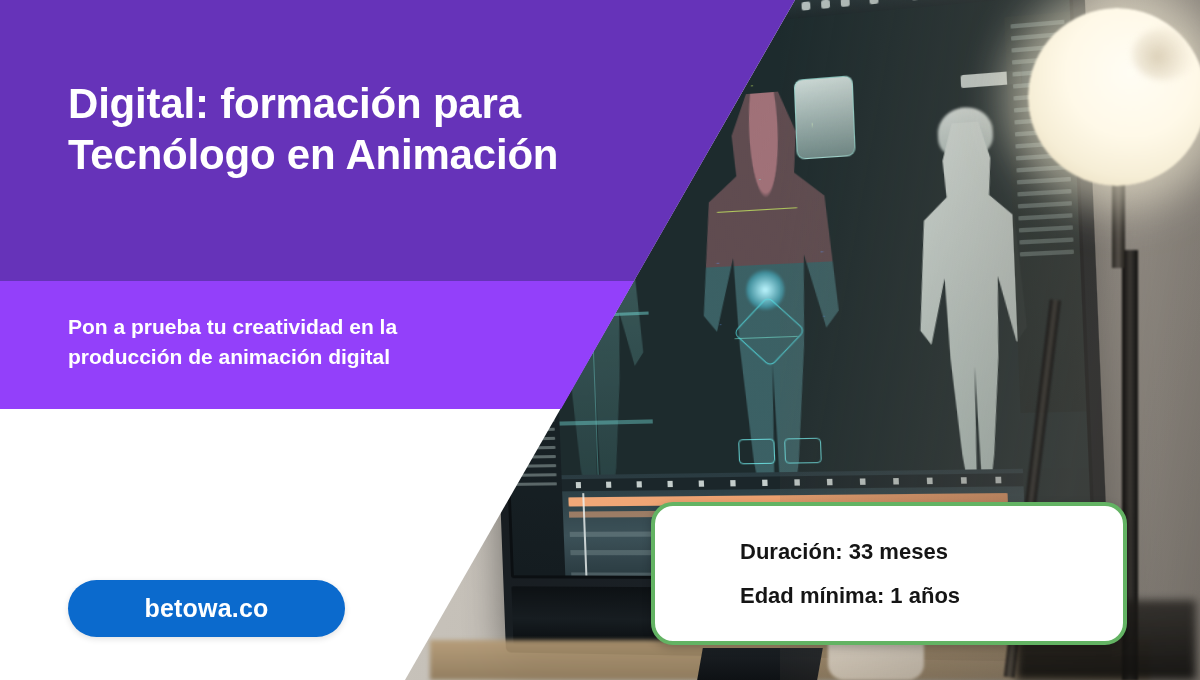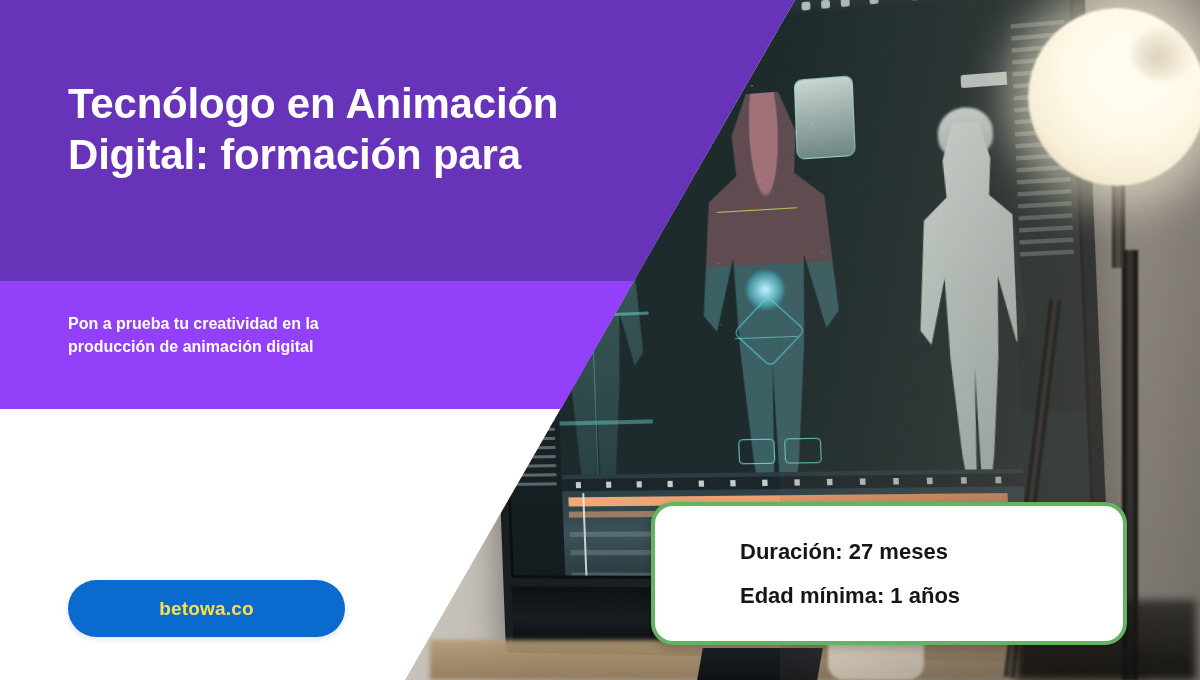--- a/index.html
+++ b/index.html
@@ -239,30 +239,30 @@
   }
 
   
   .title{
     position:absolute;left:68px;top:78px;width:600px;
     color:#ffffff;font-size:42px;font-weight:700;line-height:1.22;
     letter-spacing:-.2px;
   }
   .subtitle{
     position:absolute;left:68px;top:312px;width:500px;
-    color:#ffffff;font-size:16px;font-weight:600;line-height:1.45;
+    color:#ffffff;font-size:21px;font-weight:600;line-height:1.45;
   }
 
   .url-pill{
     position:absolute;left:68px;top:580px;width:277px;height:57px;
     background:#0b6acd;border-radius:29px;
     display:flex;align-items:center;justify-content:center;
     box-shadow:0 2px 6px rgba(0,0,0,.12);
   }
-  .url-pill span{color:#fde047;font-size:19px;font-weight:700;letter-spacing:.2px;}
+  .url-pill span{color:#ffffff;font-size:25px;font-weight:700;letter-spacing:.2px;}
 
   .info-card{
     position:absolute;left:651px;top:502px;width:468px;height:135px;
     background:#ffffff;border:4px solid #63b363;border-radius:22px;
     display:flex;flex-direction:column;justify-content:center;
     box-shadow:0 3px 10px rgba(0,0,0,.22);
   }
   .info-row{
     color:#151515;font-size:22px;font-weight:700;
     padding:9px 0 9px 85px;white-space:nowrap;
@@ -427,31 +427,31 @@
     <div class="lamp-base"></div>
   </div>
 
   <div class="overlay"></div>
 
   <div class="panel-dark"></div>
   <div class="panel-shadow"></div>
   <div class="panel-light"></div>
 
   <div class="title">
+    <div>Digital: formación para</div>
     <div>Tecnólogo en Animación</div>
-    <div>Digital: formación para</div>
   </div>
 
   <div class="subtitle">
     <div>Pon a prueba tu creatividad en la</div>
     <div>producción de animación digital</div>
   </div>
 
   <div class="url-pill">
     <span>betowa.co</span>
   </div>
 
   <div class="info-card">
-    <div class="info-row">Duración:  27 meses</div>
+    <div class="info-row">Duración:  33 meses</div>
     <div class="info-row">Edad mínima: 1 años</div>
   </div>
 
 </div>
 
 </body></html>

